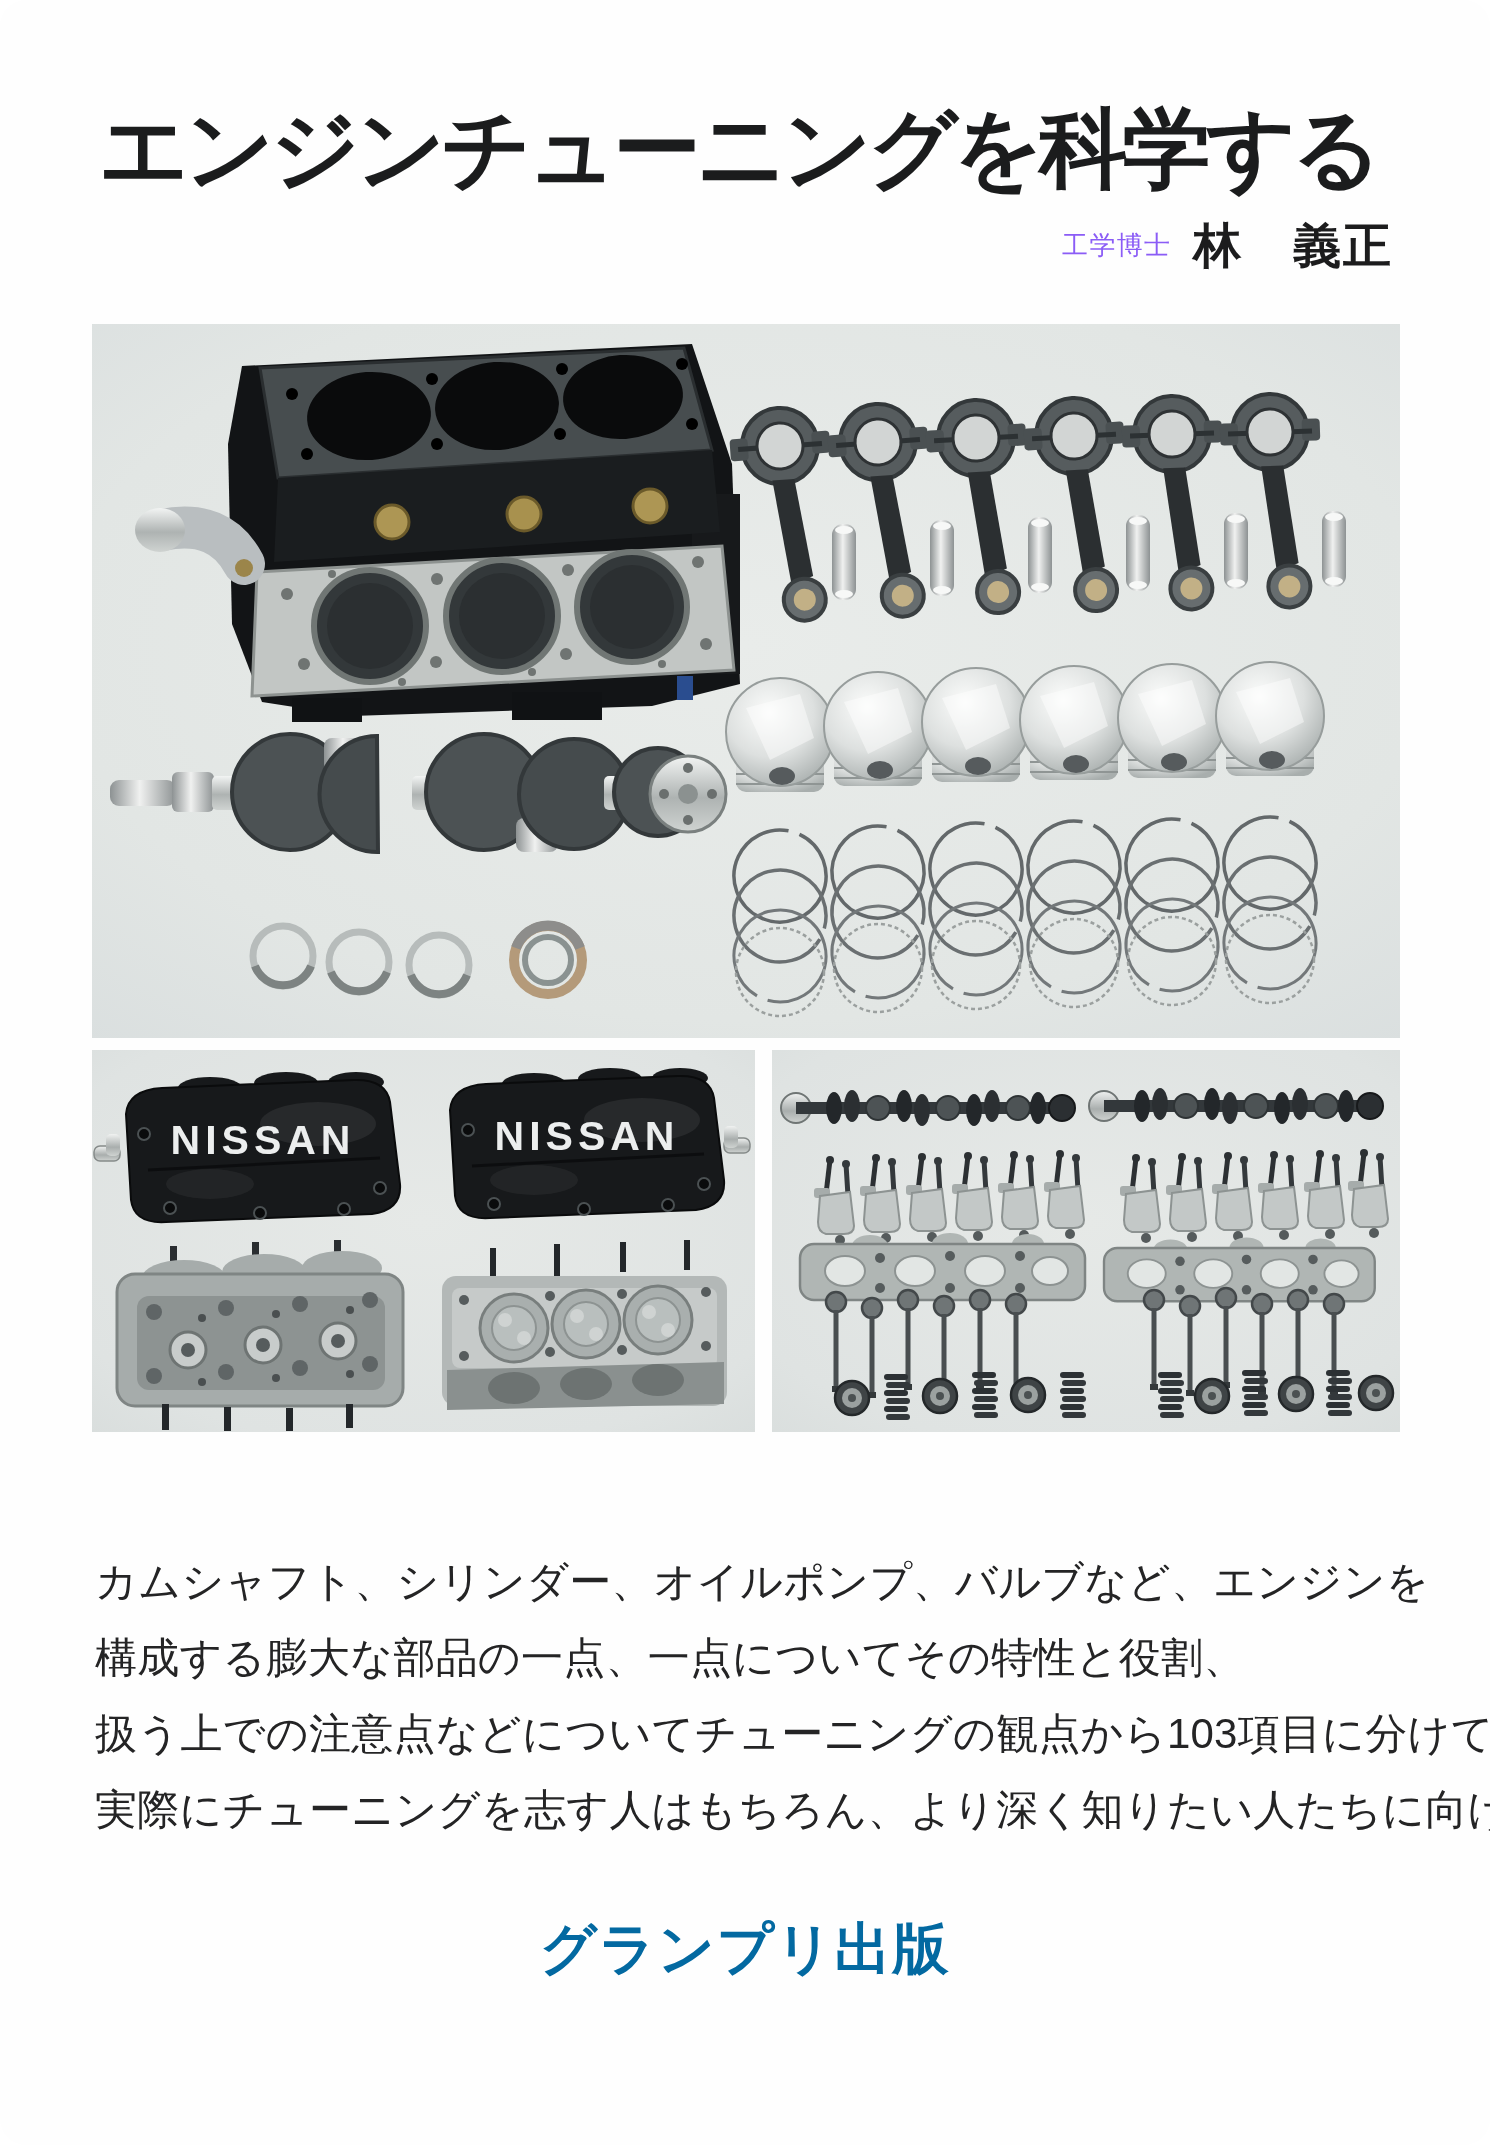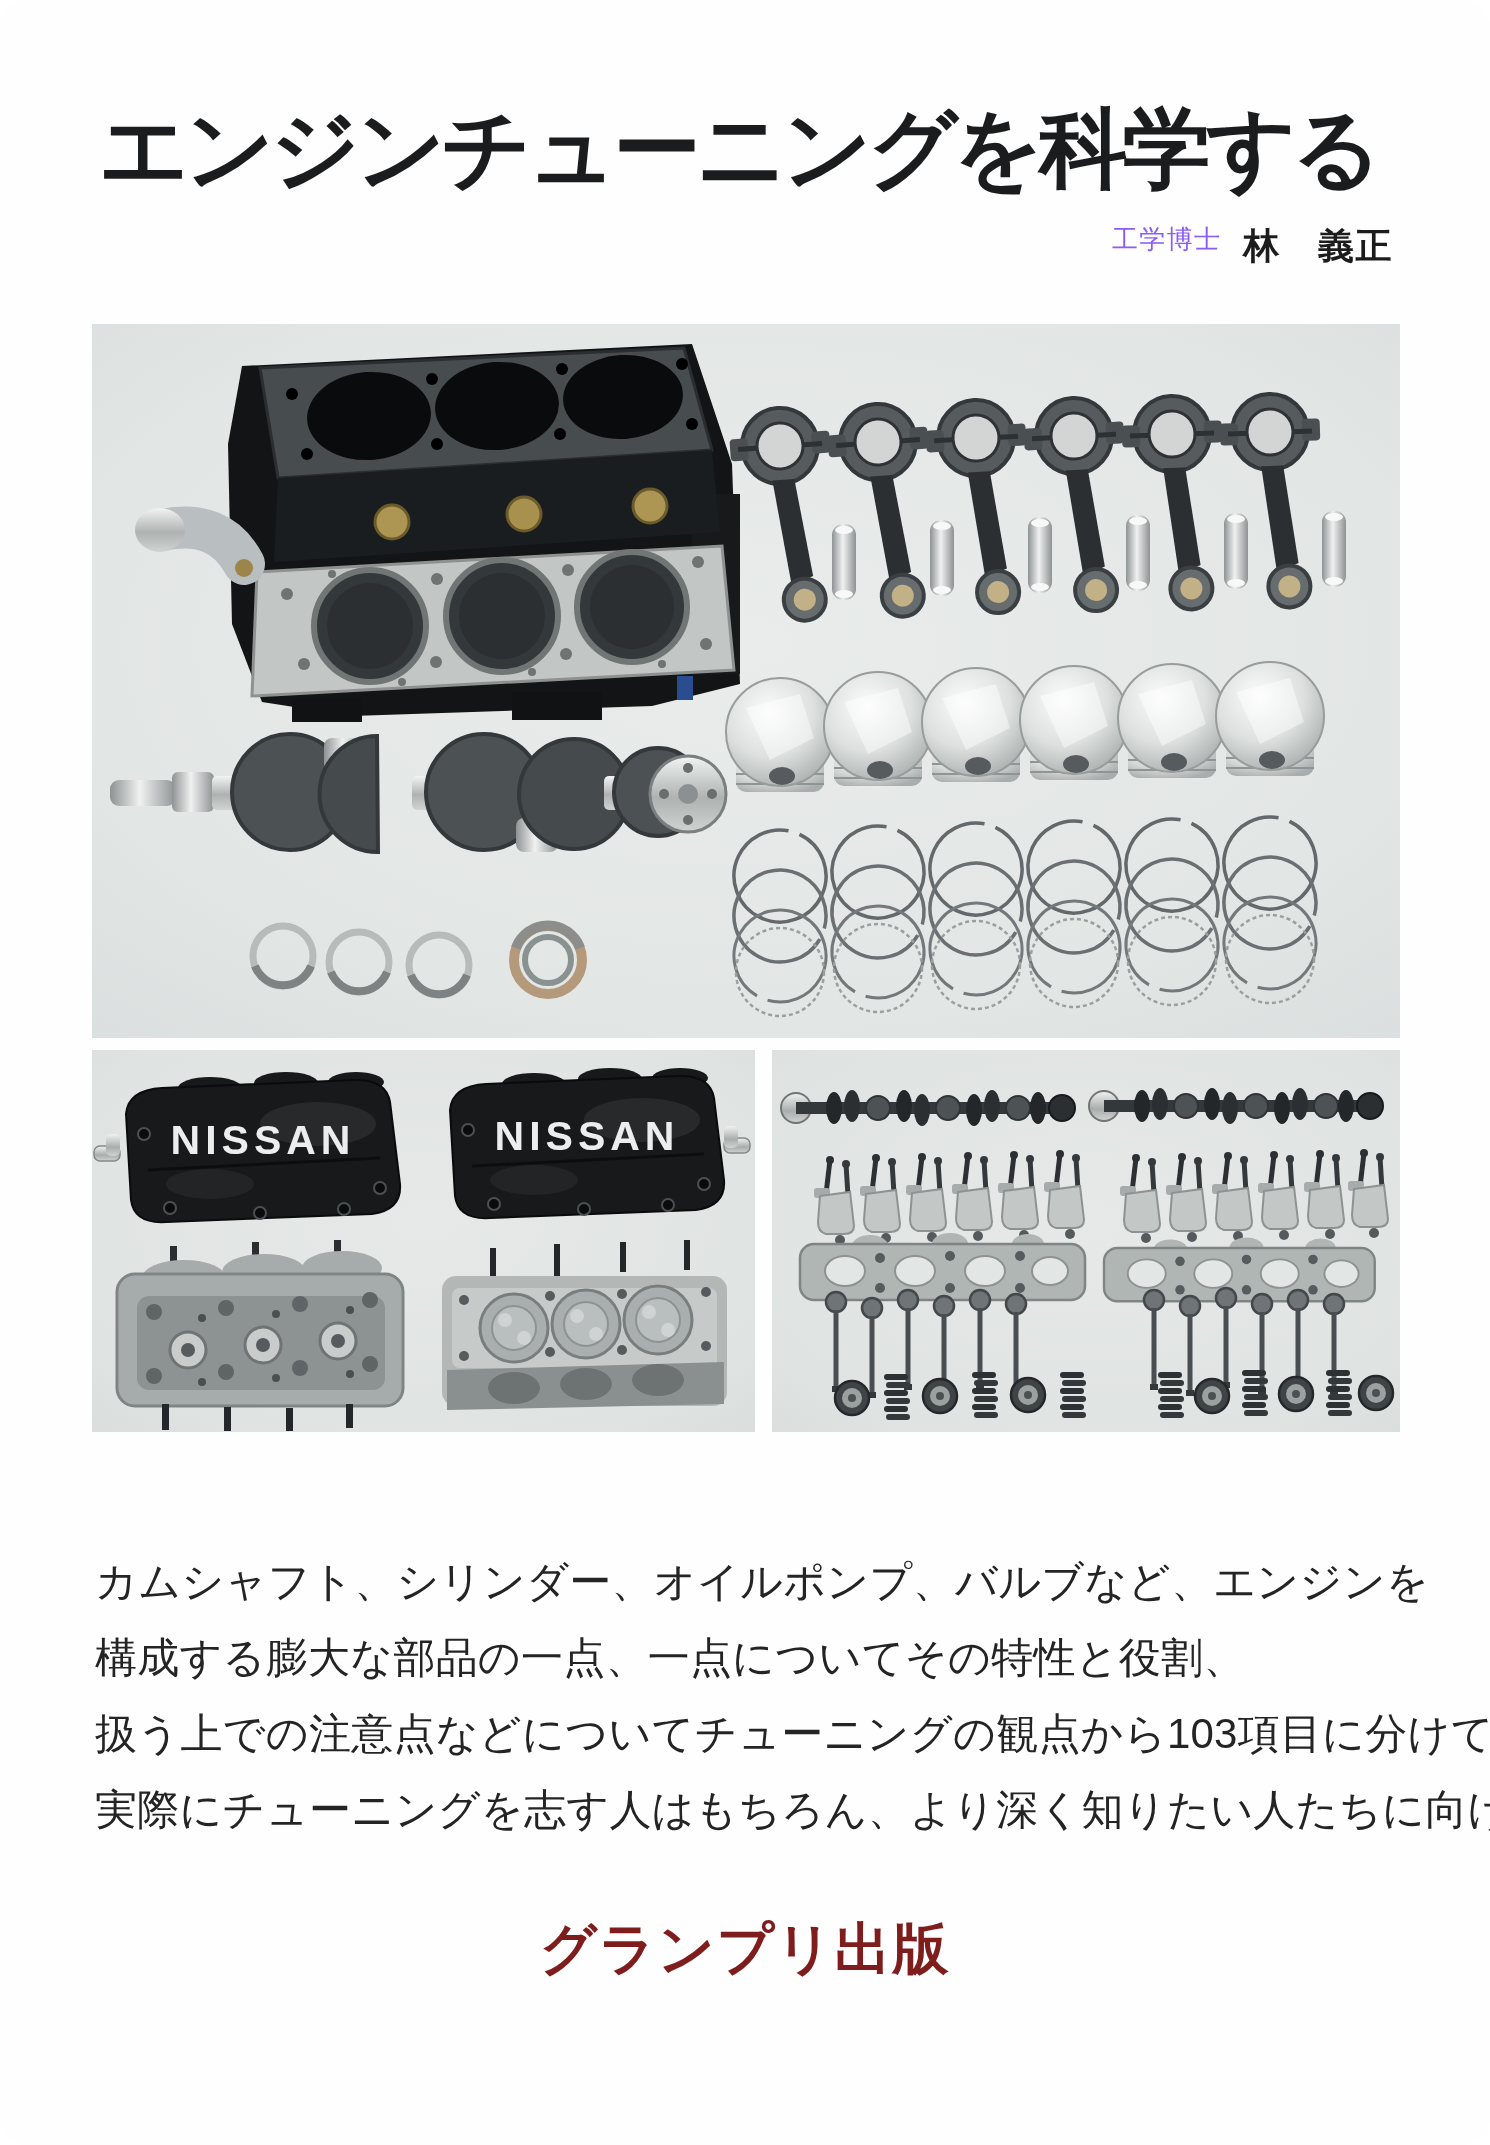--- a/index.html
+++ b/index.html
@@ -10,37 +10,37 @@
   .book-title{
     position:absolute;left:99px;top:98px;margin:0;
     font-size:88px;font-weight:900;letter-spacing:-0.05em;line-height:1.15;
     color:#1b1c1d;white-space:nowrap;
   }
   .author-line{
     position:absolute;right:97px;top:222px;display:flex;align-items:flex-end;gap:22px;
     white-space:nowrap;
   }
   .author-degree{font-size:26px;color:#8b5cf6;font-weight:400;padding-bottom:7px;letter-spacing:.05em;}
-  .author-name{font-size:36px;color:#1c1c1d;font-weight:700;letter-spacing:.04em;line-height:1;}
+  .author-name{font-size:48px;color:#1c1c1d;font-weight:700;letter-spacing:.04em;line-height:1;}
   figure{margin:0;padding:0;}
   .photo{position:absolute;overflow:hidden;}
   .photo svg{display:block;}
   .photo-main{left:92px;top:324px;width:1308px;height:714px;}
   .photo-row-left{left:92px;top:1050px;width:663px;height:382px;}
   .photo-row-right{left:772px;top:1050px;width:628px;height:382px;}
   .description{
     position:absolute;left:87px;top:1540px;width:1360px;
   }
   .description p{
     margin:8px;font-size:42px;line-height:68px;color:#242425;font-weight:500;
     letter-spacing:0.005em;white-space:nowrap;
   }
   .publisher{
     position:absolute;left:0;top:1912px;width:100%;text-align:center;
-    font-size:56px;font-weight:700;color:#7f1d1d;letter-spacing:.03em;
+    font-size:56px;font-weight:700;color:#0369a1;letter-spacing:.03em;
   }
   text.brand{
     font-family:"Liberation Sans","DejaVu Sans",sans-serif;
     font-weight:800;font-size:41px;letter-spacing:5px;fill:#eceeee;
   }
 </style>
 </head>
 <body>
 
 <div class="page">

